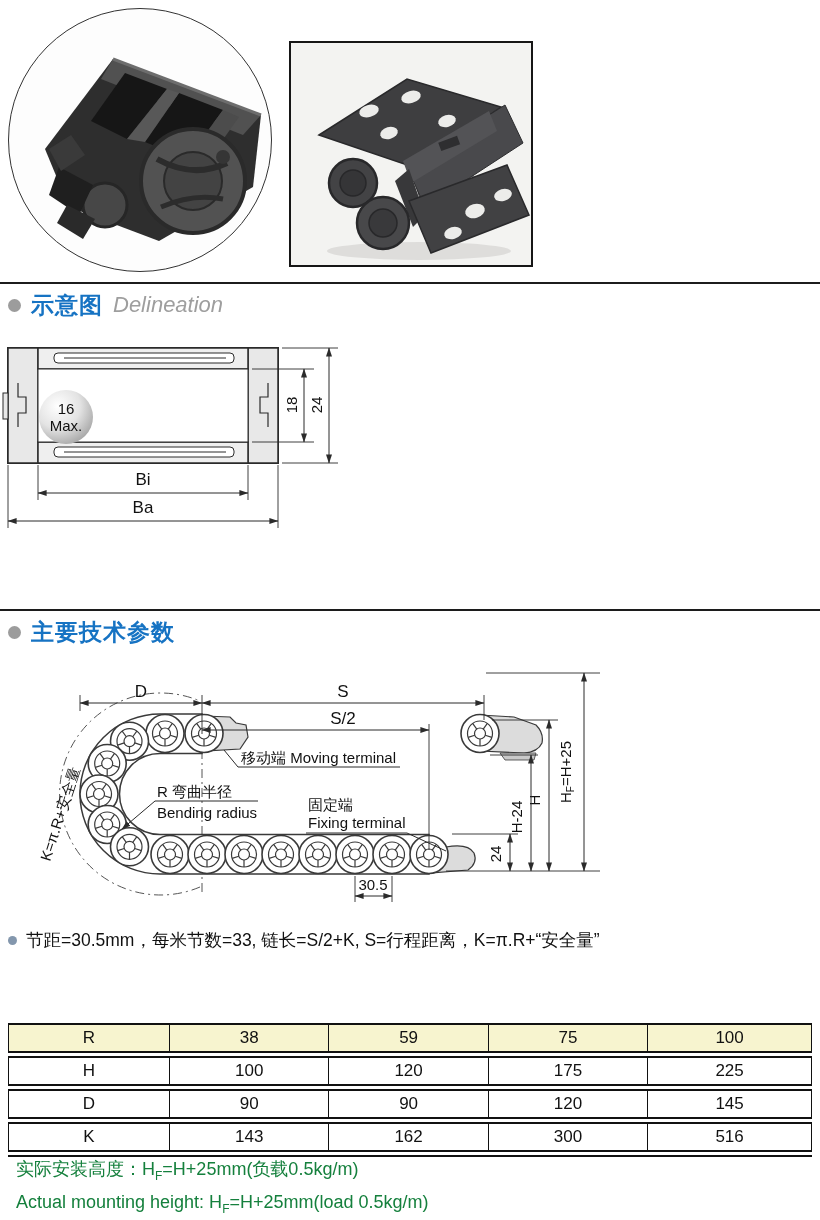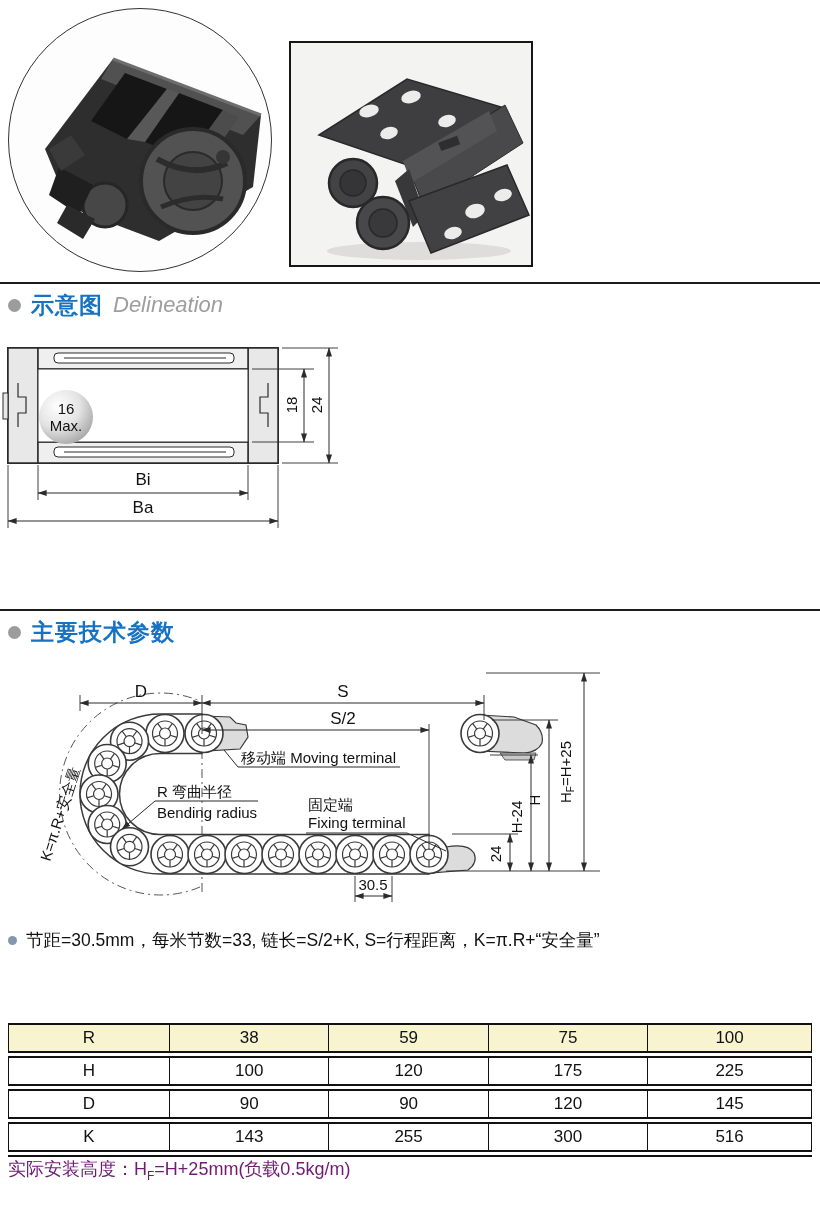--- a/index.html
+++ b/index.html
@@ -32,21 +32,21 @@
   .spec-table-wrap{left:8px;top:1020px;width:804px;}
   table.spec{width:804px;border-collapse:separate;border-spacing:0 3px;border-bottom:2px solid #111;}
   table.spec td{
     border-top:2px solid #111;border-bottom:2px solid #111;border-left:1px solid #111;
     height:26px;text-align:center;font-size:17px;color:#111;padding:0;
   }
   table.spec td:last-child{border-right:1px solid #111;}
   table.spec tr.hdr td{background:#f7f4cf;}
   td.lblcol{width:160px;}
   
-  .footer{left:8px;top:1156px;font-size:18px;color:#701a75;line-height:26px;}
+  .footer{left:16px;top:1156px;font-size:18px;color:#15803d;line-height:26px;}
   .footer sub{font-size:12px;}
   
   svg text{font-family:"Liberation Sans","DejaVu Sans",sans-serif;fill:#111;}
   .dim{stroke:#2b2b2b;stroke-width:1;marker-start:url(#arr);marker-end:url(#arr);}
   .ext{stroke:#2b2b2b;stroke-width:0.9;}
   .lead{stroke:#2b2b2b;stroke-width:1;}
   .dash{stroke:#555;stroke-width:1;fill:none;stroke-dasharray:9 4 2 4;}
   .dlab{font-size:15px;}
   .dlab-big{font-size:17px;}
 </style>
@@ -282,23 +282,24 @@
       <tr>
         <td class="lblcol">D</td>
         <td>90</td>
         <td>90</td>
         <td>120</td>
         <td>145</td>
       </tr>
       <tr>
         <td class="lblcol">K</td>
         <td>143</td>
-        <td>255</td>
+        <td>162</td>
         <td>300</td>
         <td>516</td>
       </tr>
     </tbody>
   </table>
 </div>
 
 <div class="abs footer">
   <div><span>实际安装高度：H</span><sub>F</sub><span>=H+25mm(负载0.5kg/m)</span></div>
+  <div><span>Actual mounting height: H</span><sub>F</sub><span>=H+25mm(load 0.5kg/m)</span></div>
 </div>
 
 </body></html>

